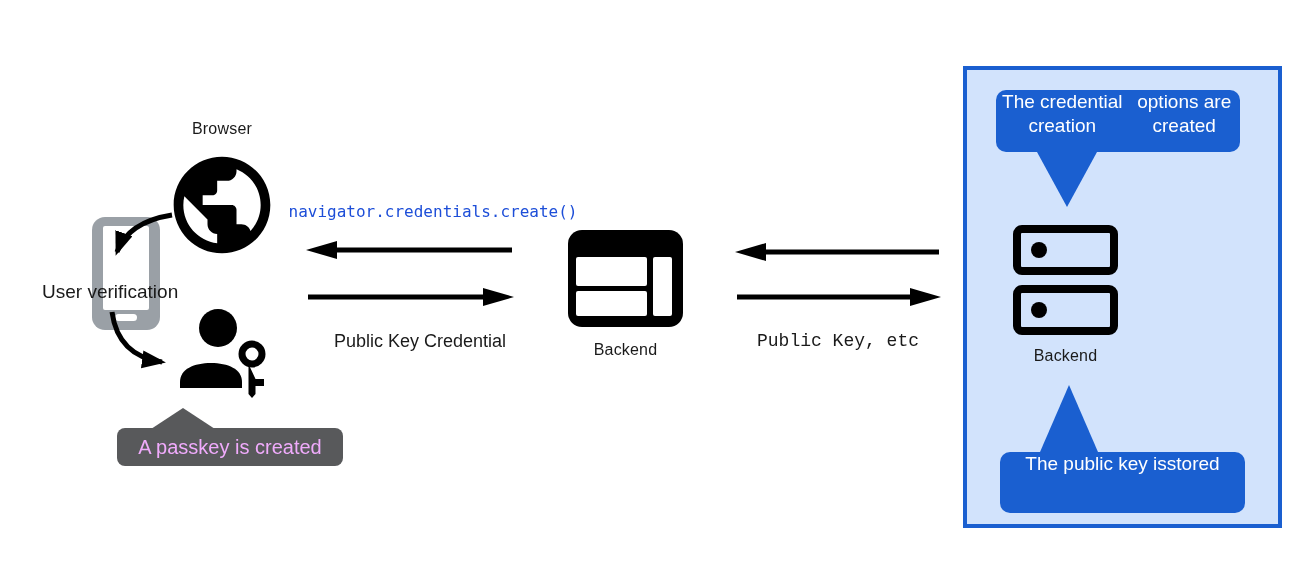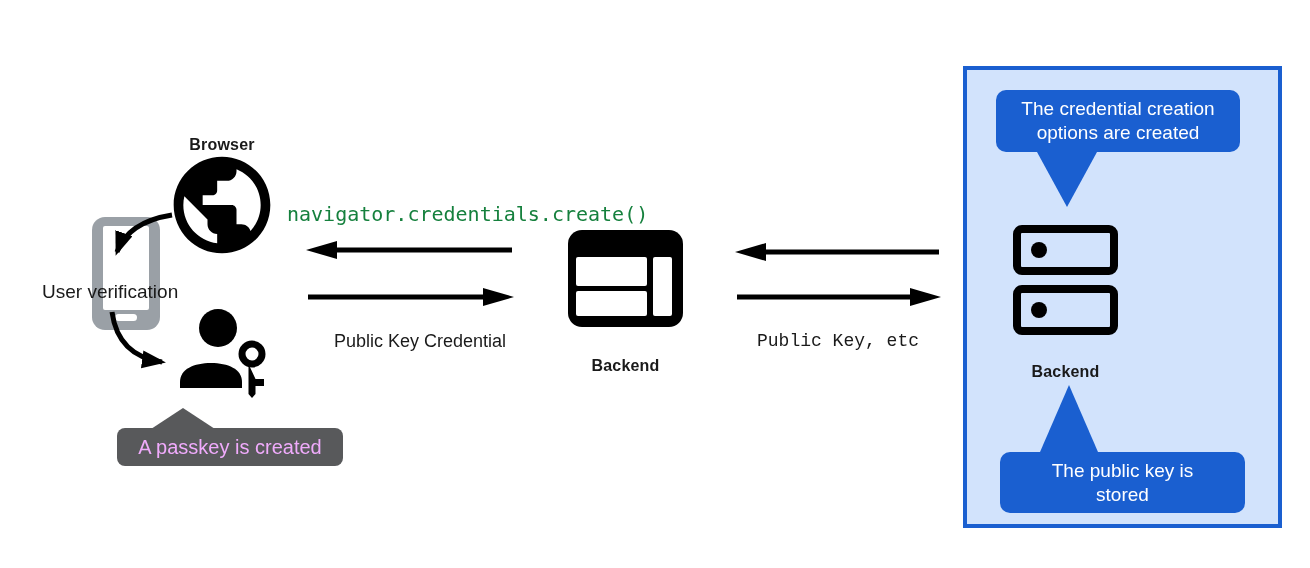--- a/index.html
+++ b/index.html
@@ -13,44 +13,44 @@
   }
   *{margin:0;padding:0;box-sizing:border-box;}
   html,body{background:#ffffff;}
   .canvas{
     position:relative;width:1310px;height:568px;background:#ffffff;
     font-family:"Liberation Sans",sans-serif;color:var(--text-dark);overflow:hidden;
   }
   .abs{position:absolute;}
   .lbl{color:var(--text-dark);white-space:nowrap;text-align:right;}
   .center{text-align:center;}
-  .node-title{font-size:16px;font-weight:bold;letter-spacing:.2px;margin-top:16px;}
+  .node-title{font-size:16px;font-weight:normal;letter-spacing:.2px;}
   .msg-label{font-size:18px;}
-  .code-label{font-family:"DejaVu Sans Mono","Liberation Mono",monospace;font-size:20px;color:#15803d;}
+  .code-label{font-family:"DejaVu Sans Mono","Liberation Mono",monospace;font-size:16px;color:#1d4ed8;}
 
   
   .tooltip{
     left:117px;top:428px;width:226px;height:38px;background:var(--tooltip-gray);
     border-radius:8px;color:#f0abfc;font-size:20px;line-height:38px;text-align:center;
   }
   .tooltip-pointer{
     position:absolute;left:34px;top:-20px;width:0;height:0;
     border-left:32px solid transparent;border-right:32px solid transparent;
     border-bottom:21px solid var(--tooltip-gray);
   }
 
   
   .panel{
     left:963px;top:66px;width:319px;height:462px;background:var(--panel-bg);
     border:4px solid var(--panel-border);
   }
   .bubble{
     position:absolute;background:var(--bubble-blue);color:#fff;border-radius:10px;
     font-size:19px;line-height:24px;text-align:center;display:flex;
-    flex-direction:column;justify-content:center;
+    flex-direction:row;justify-content:center;
   }
   .bubble-top{left:29px;top:20px;width:244px;height:62px;}
   .bubble-bottom{left:33px;top:382px;width:245px;height:61px;}
   .bubble-pointer-down{
     position:absolute;left:41px;top:100%;width:0;height:0;
     border-left:30px solid transparent;border-right:30px solid transparent;
     border-top:55px solid var(--bubble-blue);
   }
   .bubble-pointer-up{
     position:absolute;left:40px;bottom:100%;width:0;height:0;

